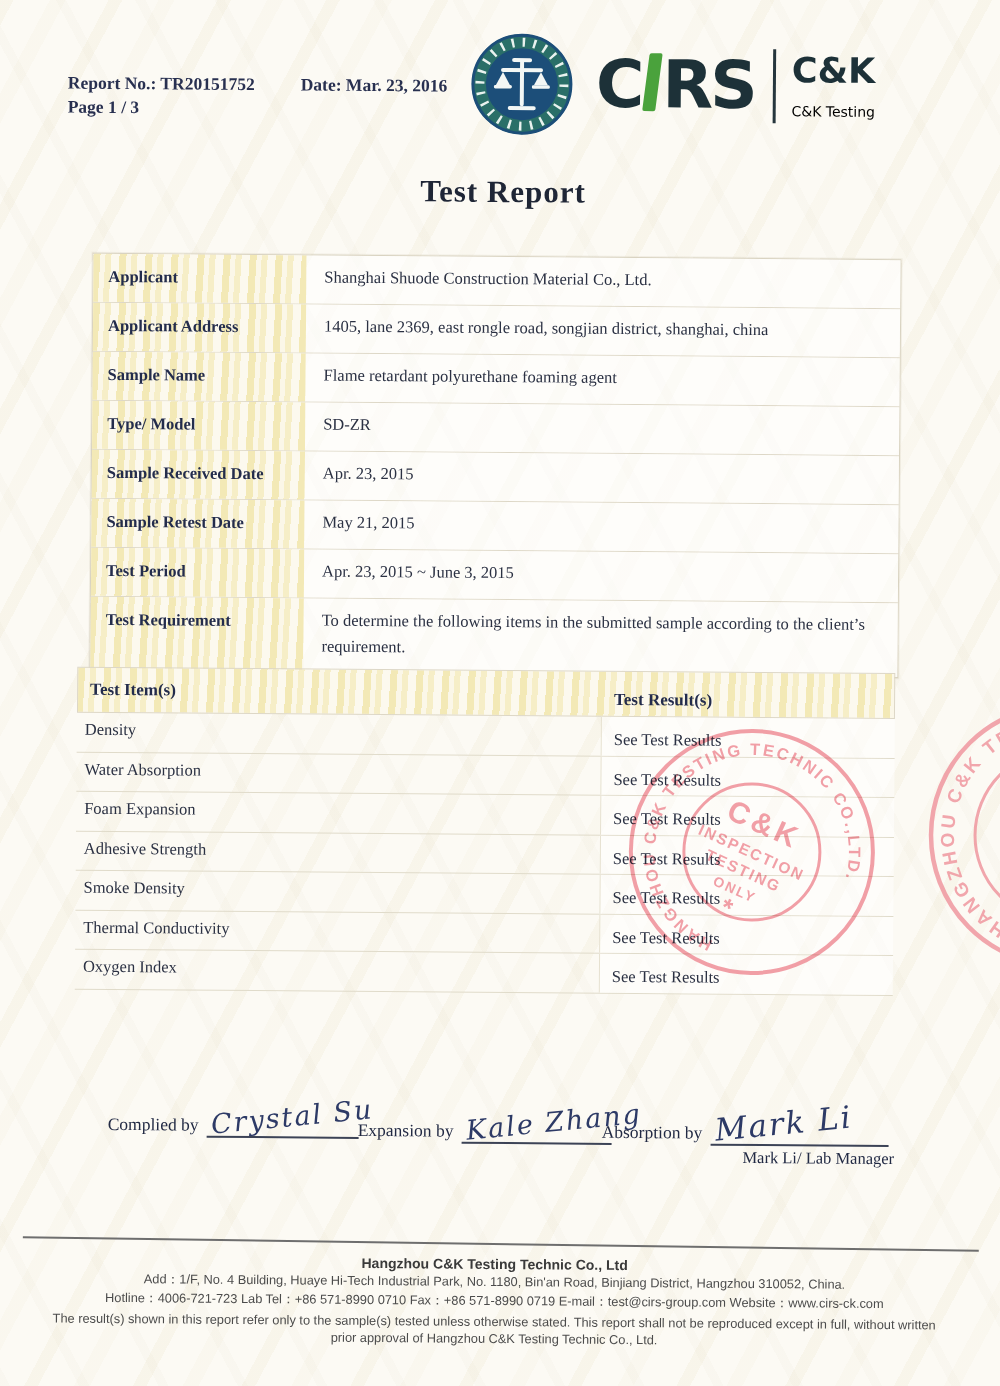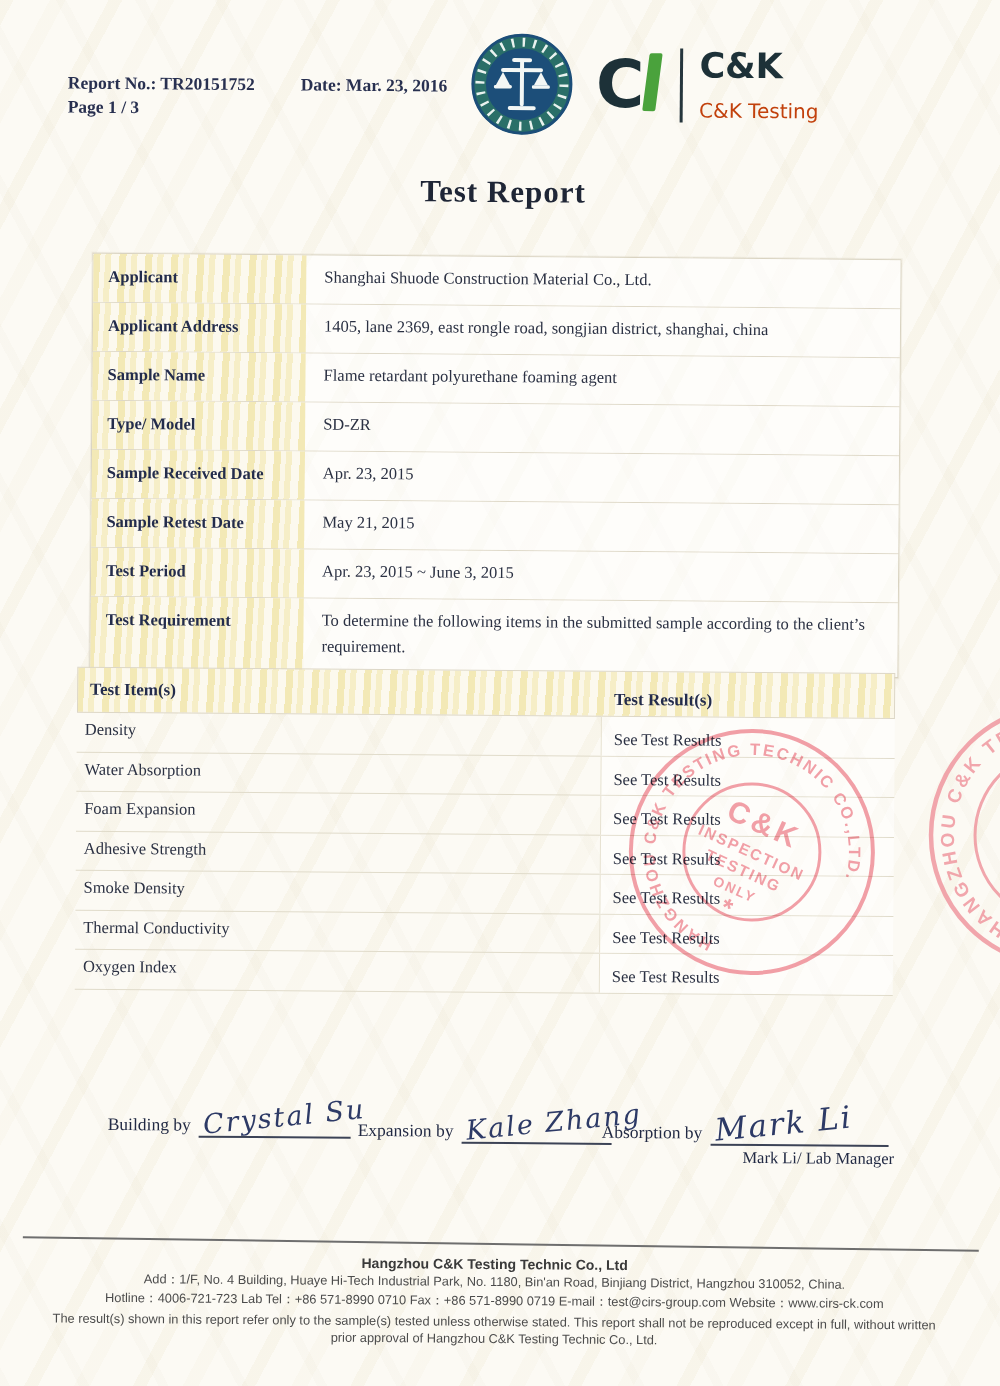--- a/index.html
+++ b/index.html
@@ -37,21 +37,21 @@
   .logo { position: absolute; left: 466px; top: 32px; display: flex; align-items: center; }
   .badge { width: 104px; height: 104px; }
   .wordmark { display: flex; align-items: center; margin-left: 22px;
     font-family: "DejaVu Sans", sans-serif; font-weight: bold; color: #1d3138; }
   .wm-letter { font-size: 66px; letter-spacing: -3px; line-height: 1; }
   .wm-ibar { width: 13px; height: 58px; background: #4aa23c; margin: 0 3px 6px 5px;
     transform: skewX(-7deg); border-radius: 2px; }
   .lg-divider { width: 3px; height: 74px; background: #26363d; margin: 0 16px 0 18px; }
   .ck-block { font-family: "DejaVu Sans", sans-serif; }
   .ck-main { font-size: 35px; font-weight: bold; color: #1d3138; line-height: 1; }
-  .ck-sub  { font-size: 20px; color: #c2410c; margin-top: 15px; }
+  .ck-sub  { font-size: 14px; color: #000000; margin-top: 15px; }
 
   
   .title { position: absolute; top: 174px; left: 0; width: 100%; text-align: center;
     font-size: 31px; font-weight: bold; letter-spacing: 1px; color: #1f2636; }
 
   
   .stripes {
     background: repeating-linear-gradient(93deg,
       #f3e9b6 0 7px, #fbf7e8 7px 12px, #f6eec7 12px 18px, #fcf9ee 18px 26px);
   }
@@ -141,20 +141,21 @@
       <g fill="#f3f7f5">
         <path d="M33 40 L26 53 L40 53 Z"></path>
         <path d="M71 40 L64 53 L78 53 Z"></path>
         <rect x="24" y="53" width="18" height="3.5" rx="1.5"></rect>
         <rect x="62" y="53" width="18" height="3.5" rx="1.5"></rect>
       </g>
     </svg>
     <div class="wordmark">
       <span class="wm-letter">C</span>
       <span class="wm-ibar"></span>
+      <span class="wm-letter">RS</span>
     </div>
     <div class="lg-divider"></div>
     <div class="ck-block">
       <div class="ck-main">C&amp;K</div>
       <div class="ck-sub">C&amp;K Testing</div>
     </div>
   </div>
 
   <div class="title">Test Report</div>
 
@@ -258,21 +259,21 @@
     <circle cx="155" cy="155" r="86" fill="none" stroke="#ee8a94" stroke-width="3"></circle>
     <g transform="rotate(210 155 155)">
       <text font-size="19" font-weight="bold" letter-spacing="3">
         <textPath href="#ringPathEdge">HANGZHOU C&amp;K TESTING TECHNIC CO.,LTD.</textPath>
       </text>
     </g>
   </svg>
 
   <div class="sig-row">
     <div class="sig-group" id="sig-complied">
-      <span class="sig-label">Building by</span>
+      <span class="sig-label">Complied by</span>
       <span class="sig-line" style="width:152px">
         <span class="sig-name">Crystal Su</span>
       </span>
     </div>
     <div class="sig-group" id="sig-inspected">
       <span class="sig-label">Expansion by</span>
       <span class="sig-line" style="width:150px">
         <span class="sig-name">Kale Zhang</span>
       </span>
     </div>

